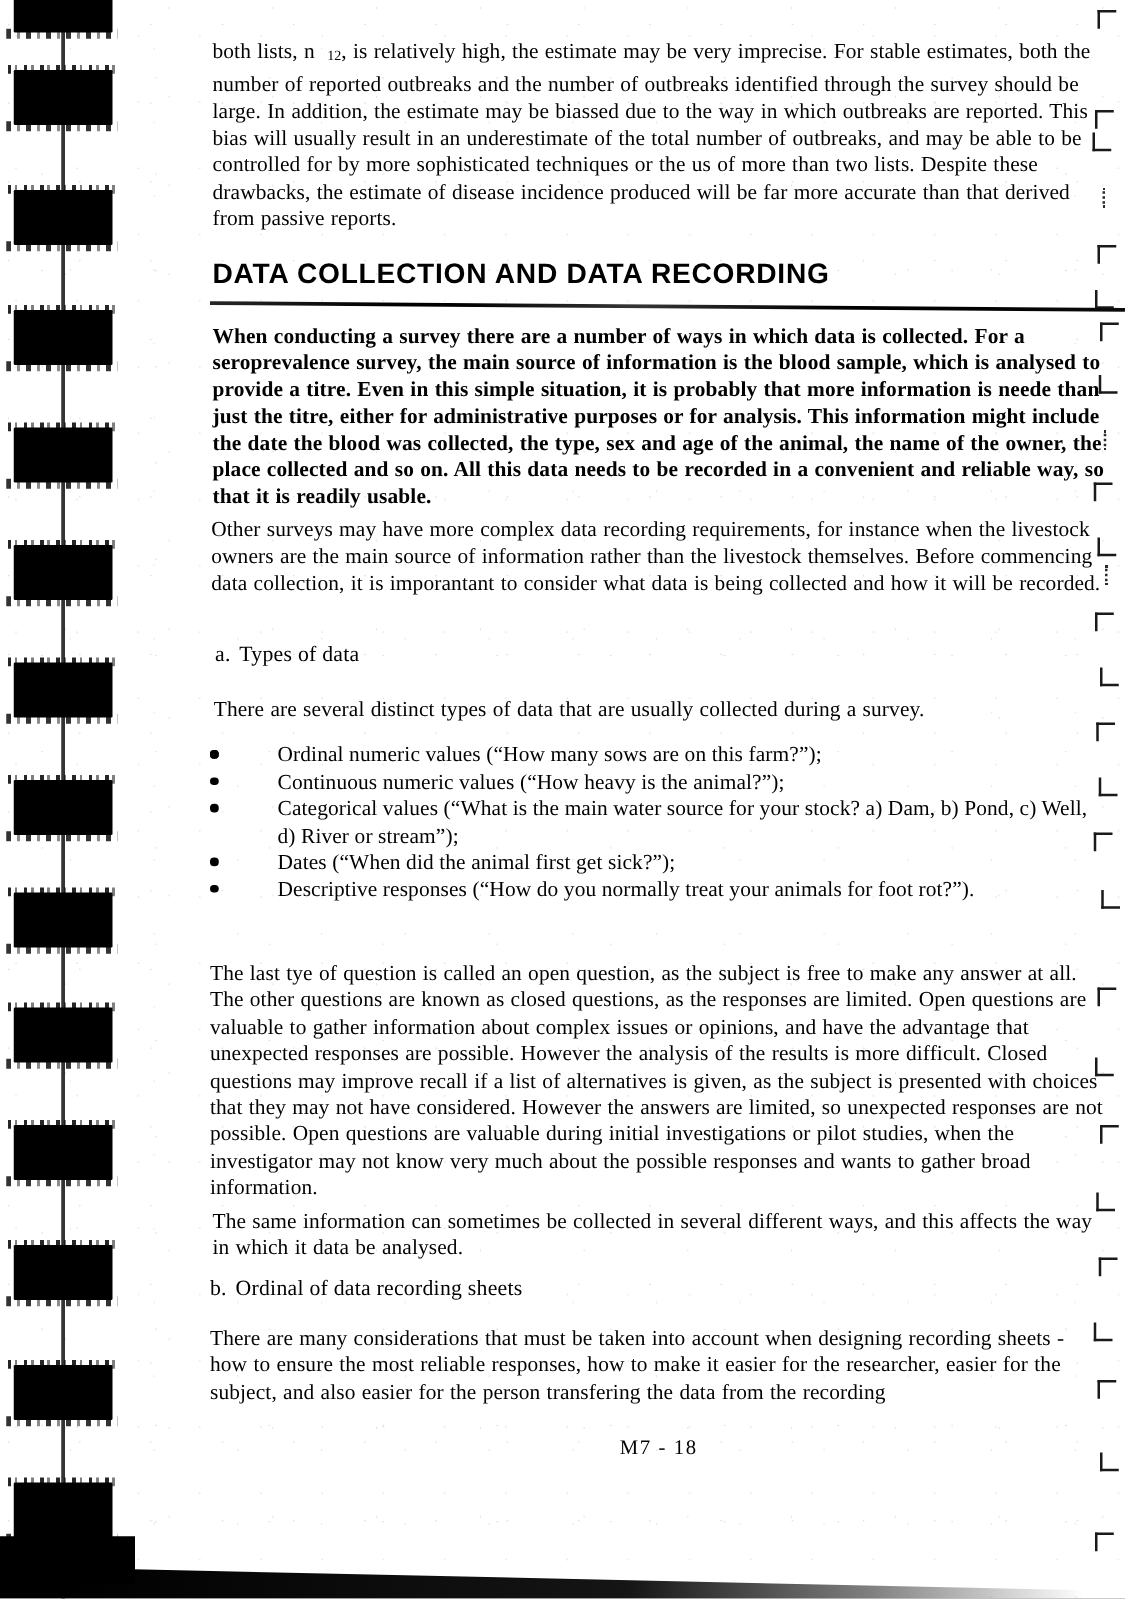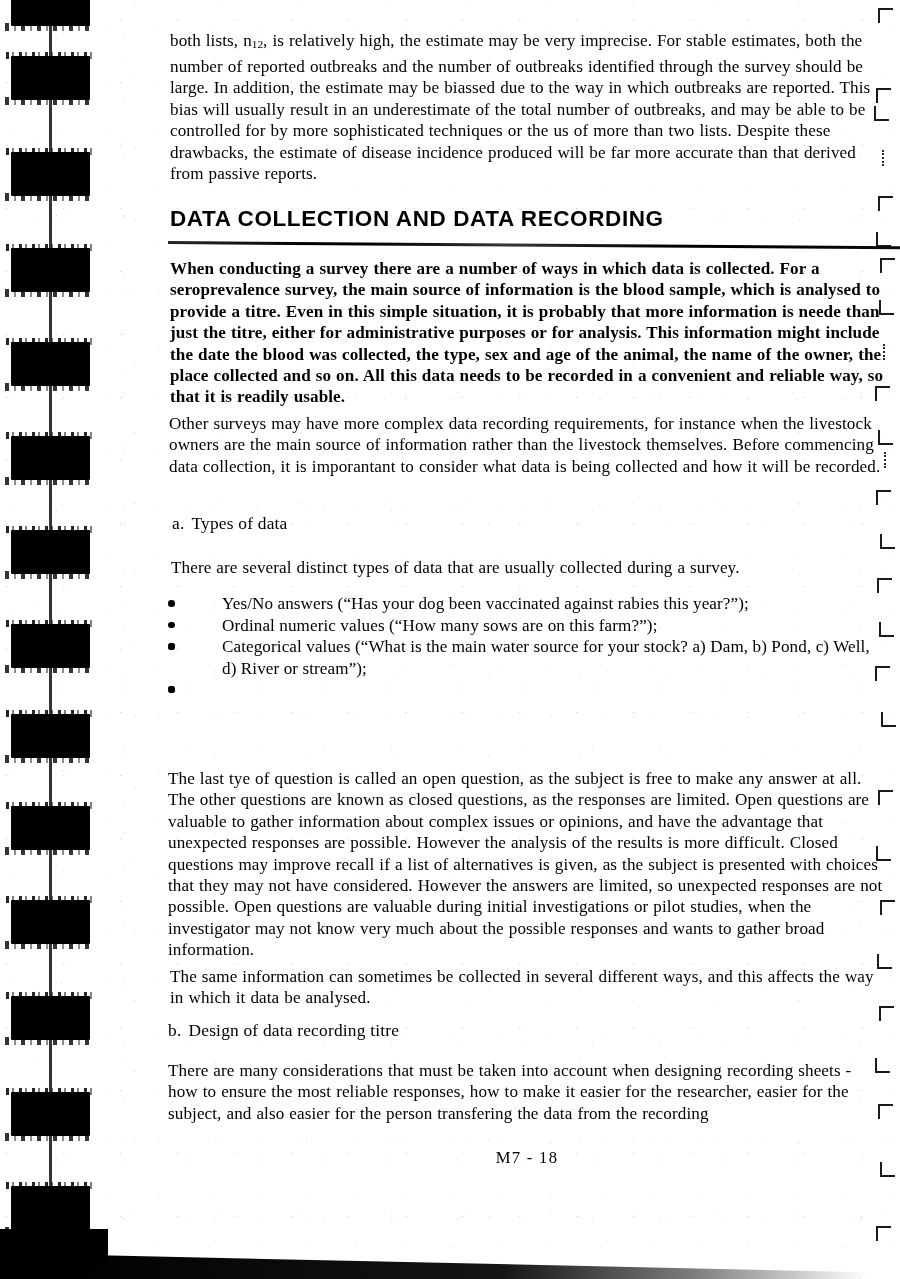--- a/index.html
+++ b/index.html
@@ -204,21 +204,21 @@
   .footer {
     position: absolute;
     top: 1148px;
     left: 0;
     width: 718px;
     text-align: center;
     font-size: 16.6px;
     letter-spacing: 1.3px;
   }
 
-  sub { font-size: .66em; vertical-align: -.22em; letter-spacing: 0; }
+  sub { font-size: .66em; vertical-align: -.22em; letter-spacing: 0; margin-left: 10px; }
 
   
   .content { filter: contrast(1.07); }
 </style>
 </head>
 <body>
 
 <div class="page">
 
   <div class="speckle"></div>
@@ -277,32 +277,32 @@
     <div class="section-rule"></div>
 
     <p class="body p2">When conducting a survey there are a number of ways in which data is collected. For a seroprevalence survey, the main source of information is the blood sample, which is analysed to provide a titre. Even in this simple situation, it is probably that more information is neede than just the titre, either for administrative purposes or for analysis. This information might include the date the blood was collected, the type, sex and age of the animal, the name of the owner, the place collected and so on. All this data needs to be recorded in a convenient and reliable way, so that it is readily usable.</p>
     <p class="body p3">Other surveys may have more complex data recording requirements, for instance when the livestock owners are the main source of information rather than the livestock themselves. Before commencing data collection, it is imporantant to consider what data is being collected and how it will be recorded.</p>
 
     <h2 class="subhead sub-a"><span class="lbl">a.</span><span>Types of data</span></h2>
 
     <p class="body p4">There are several distinct types of data that are usually collected during a survey.</p>
 
     <ul class="bullets">
-      <li><span class="dot"></span><span>Yes/No answers (“Has your dog been vaccinated against rabies this year?”);</span></li>
+      <li><span class="dot"></span></li>
       <li><span class="dot"></span><span>Ordinal numeric values (“How many sows are on this farm?”);</span></li>
-      <li><span class="dot"></span></li>
+      <li><span class="dot"></span><span>Continuous numeric values (“How heavy is the animal?”);</span></li>
       <li><span class="dot"></span><span>Categorical values (“What is the main water source for your stock? a) Dam, b) Pond, c) Well, d) River or stream”);</span></li>
-      <li><span class="dot"></span></li>
-      <li><span class="dot"></span></li>
+      <li><span class="dot"></span><span>Dates (“When did the animal first get sick?”);</span></li>
+      <li><span class="dot"></span><span>Descriptive responses (“How do you normally treat your animals for foot rot?”).</span></li>
     </ul>
 
     <p class="body p5">The last tye of question is called an open question, as the subject is free to make any answer at all. The other questions are known as closed questions, as the responses are limited. Open questions are valuable to gather information about complex issues or opinions, and have the advantage that unexpected responses are possible. However the analysis of the results is more difficult. Closed questions may improve recall if a list of alternatives is given, as the subject is presented with choices that they may not have considered. However the answers are limited, so unexpected responses are not possible. Open questions are valuable during initial investigations or pilot studies, when the investigator may not know very much about the possible responses and wants to gather broad information.</p>
     <p class="body p6">The same information can sometimes be collected in several different ways, and this affects the way in which it data be analysed.</p>
 
-    <h2 class="subhead sub-b"><span class="lbl">b.</span><span>Design of data recording titre</span></h2>
+    <h2 class="subhead sub-b"><span class="lbl">b.</span><span>Ordinal of data recording sheets</span></h2>
 
     <p class="body p7">There are many considerations that must be taken into account when designing recording sheets - how to ensure the most reliable responses, how to make it easier for the researcher, easier for the subject, and also easier for the person transfering the data from the recording</p>
 
     <div class="footer">M7 - 18</div>
   </div>
 
   <div class="bottom-wedge"></div>
   <div class="bottom-block"></div>
 
 </div>

